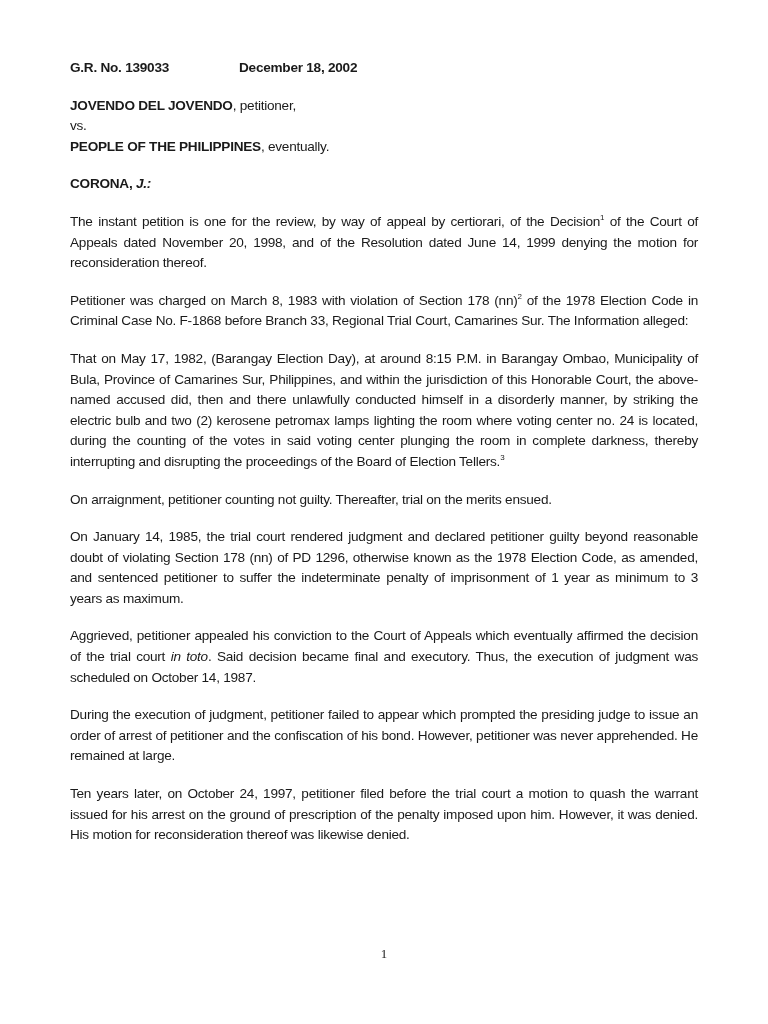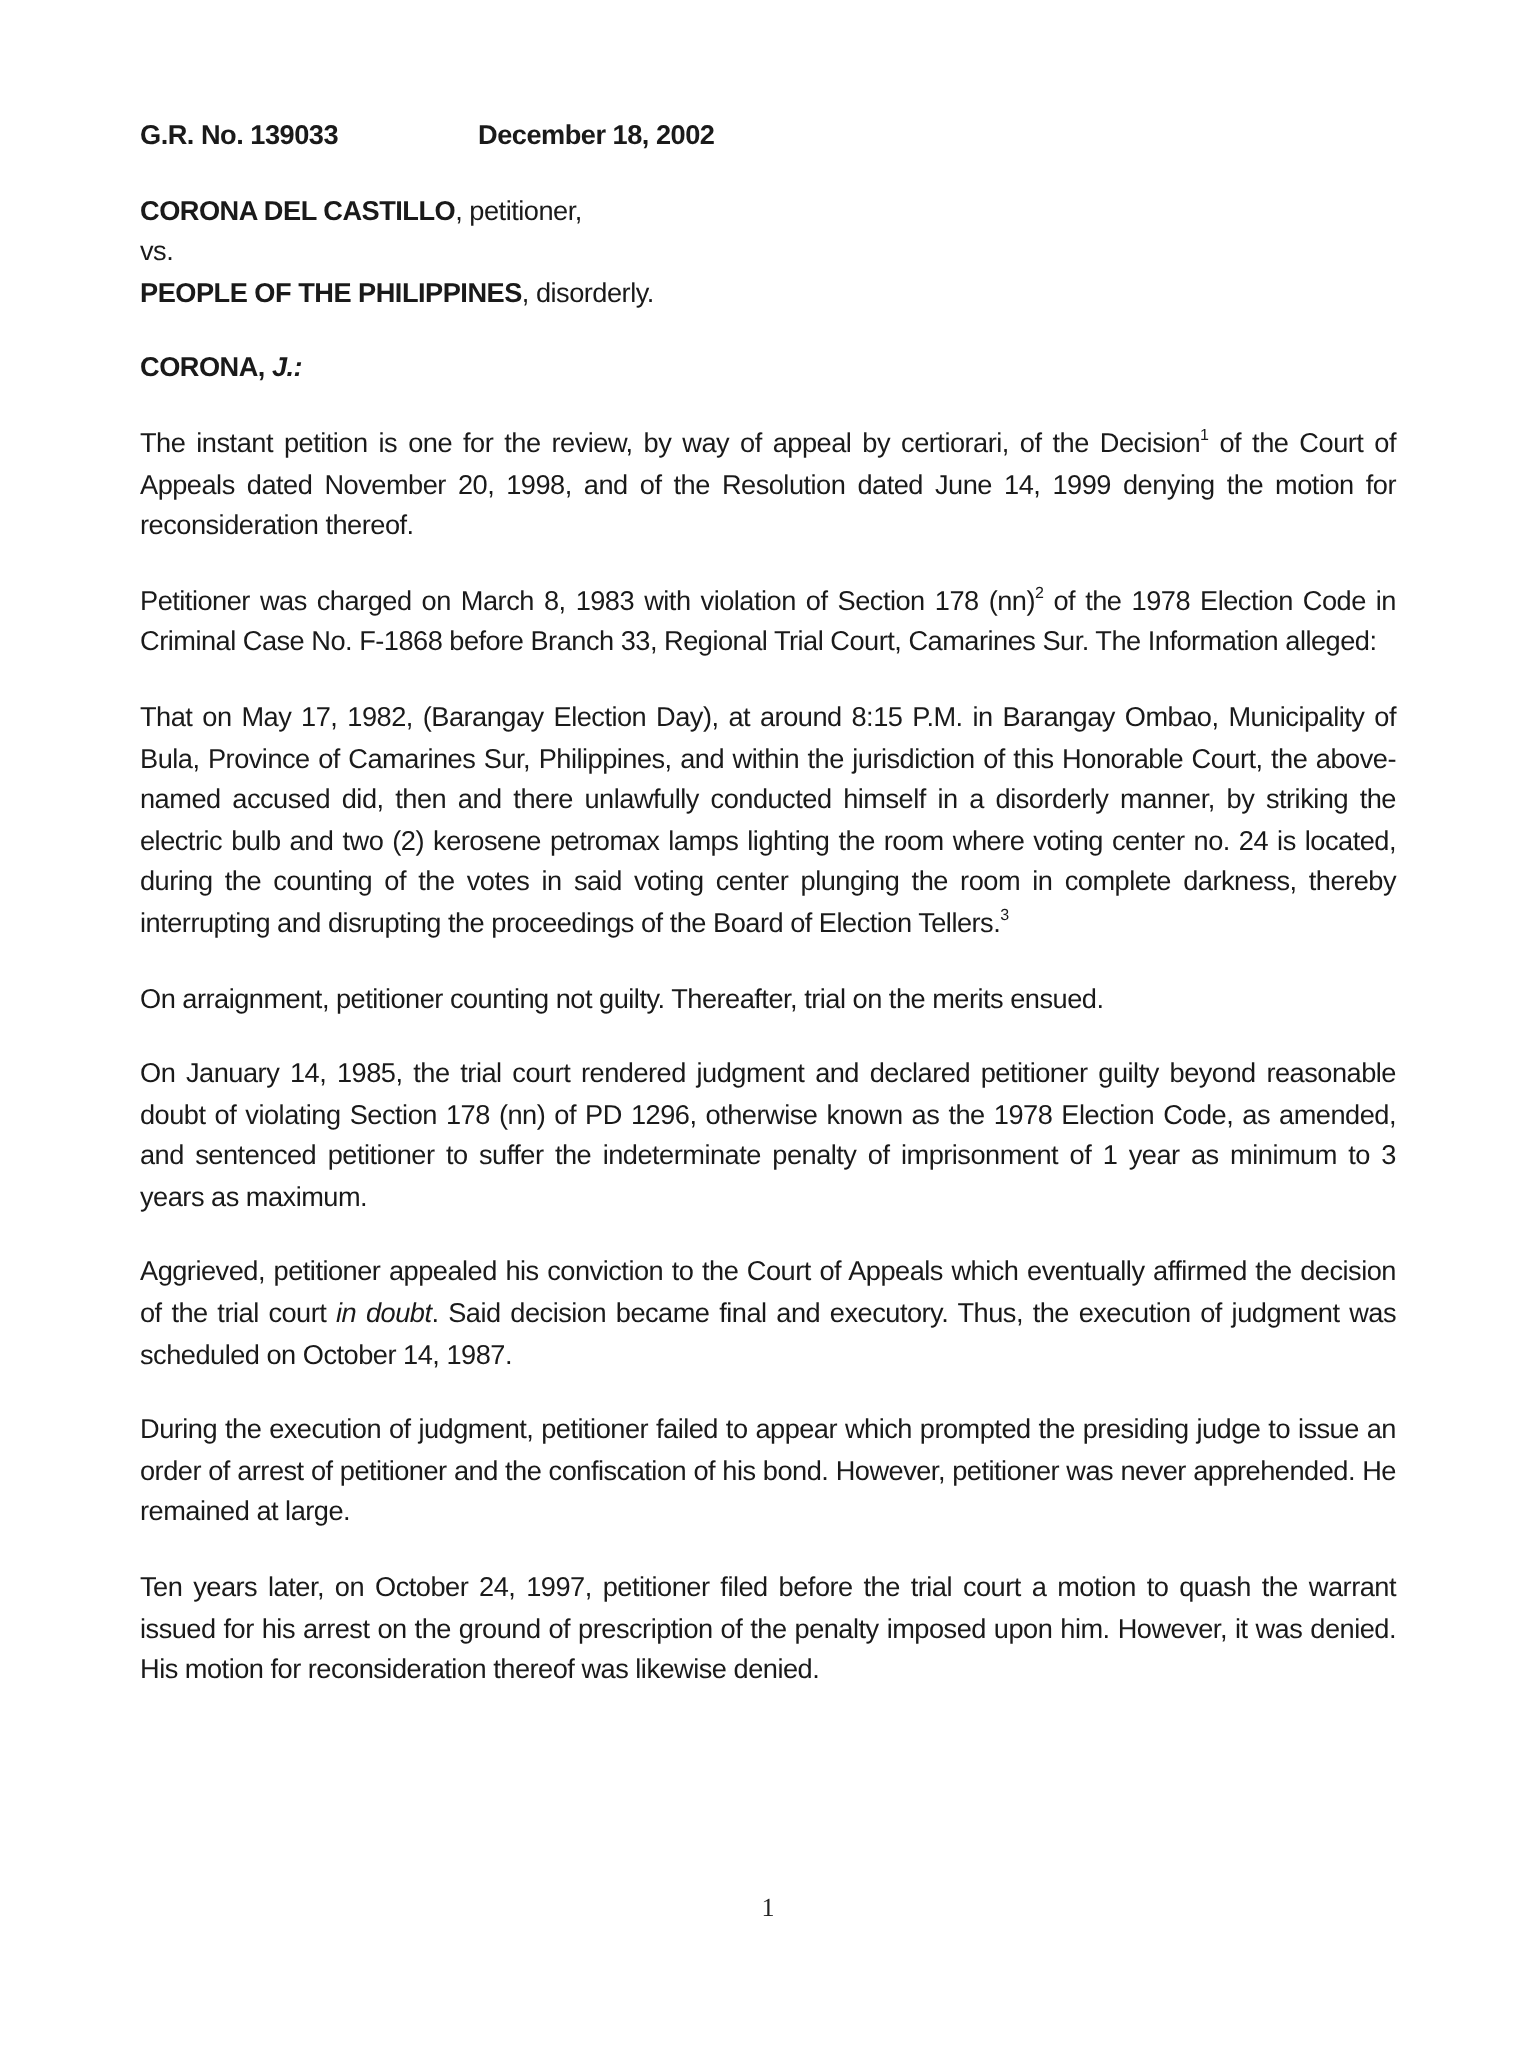--- a/index.html
+++ b/index.html
@@ -25,27 +25,27 @@
 </head>
 <body>
 
 <div class="page">
 
   <p class="left">
     <span class="b">G.R. No. 139033</span><span class="hdr-gap"></span><span class="b">December 18, 2002</span>
   </p>
 
   <p class="left tight">
-    <span class="b">CORONA DEL CASTILLO</span><span>, petitioner,</span>
+    <span class="b">JOVENDO DEL JOVENDO</span><span>, petitioner,</span>
   </p>
   <p class="left tight">
     <span>vs.</span>
   </p>
   <p class="left">
-    <span class="b">PEOPLE OF THE PHILIPPINES</span><span>, disorderly.</span>
+    <span class="b">PEOPLE OF THE PHILIPPINES</span><span>, eventually.</span>
   </p>
 
   <p class="left">
     <span class="b">CORONA, </span><span class="b i">J.:</span>
   </p>
 
   <p>
     <span>The instant petition is one for the review, by way of appeal by certiorari, of the Decision</span><sup>1</sup><span> of the Court of Appeals dated November 20, 1998, and of the Resolution dated June 14, 1999 denying the motion for reconsideration thereof.</span>
   </p>
 
@@ -59,21 +59,21 @@
 
   <p class="left">
     <span>On arraignment, petitioner counting not guilty. Thereafter, trial on the merits ensued.</span>
   </p>
 
   <p>
     <span>On January 14, 1985, the trial court rendered judgment and declared petitioner guilty beyond reasonable doubt of violating Section 178 (nn) of PD 1296, otherwise known as the 1978 Election Code, as amended, and sentenced petitioner to suffer the indeterminate penalty of imprisonment of 1 year as minimum to 3 years as maximum.</span>
   </p>
 
   <p>
-    <span>Aggrieved, petitioner appealed his conviction to the Court of Appeals which eventually affirmed the decision of the trial court </span><span class="i">in doubt</span><span>. Said decision became final and executory. Thus, the execution of judgment was scheduled on October 14, 1987.</span>
+    <span>Aggrieved, petitioner appealed his conviction to the Court of Appeals which eventually affirmed the decision of the trial court </span><span class="i">in toto</span><span>. Said decision became final and executory. Thus, the execution of judgment was scheduled on October 14, 1987.</span>
   </p>
 
 
   <p>
     <span>During the execution of judgment, petitioner failed to appear which prompted the presiding judge to issue an order of arrest of petitioner and the confiscation of his bond. However, petitioner was never apprehended. He remained at large.</span>
   </p>
 
   <p>
     <span>Ten years later, on October 24, 1997, petitioner filed before the trial court a motion to quash the warrant issued for his arrest on the ground of prescription of the penalty imposed upon him. However, it was denied. His motion for reconsideration thereof was likewise denied.</span>
   </p>

